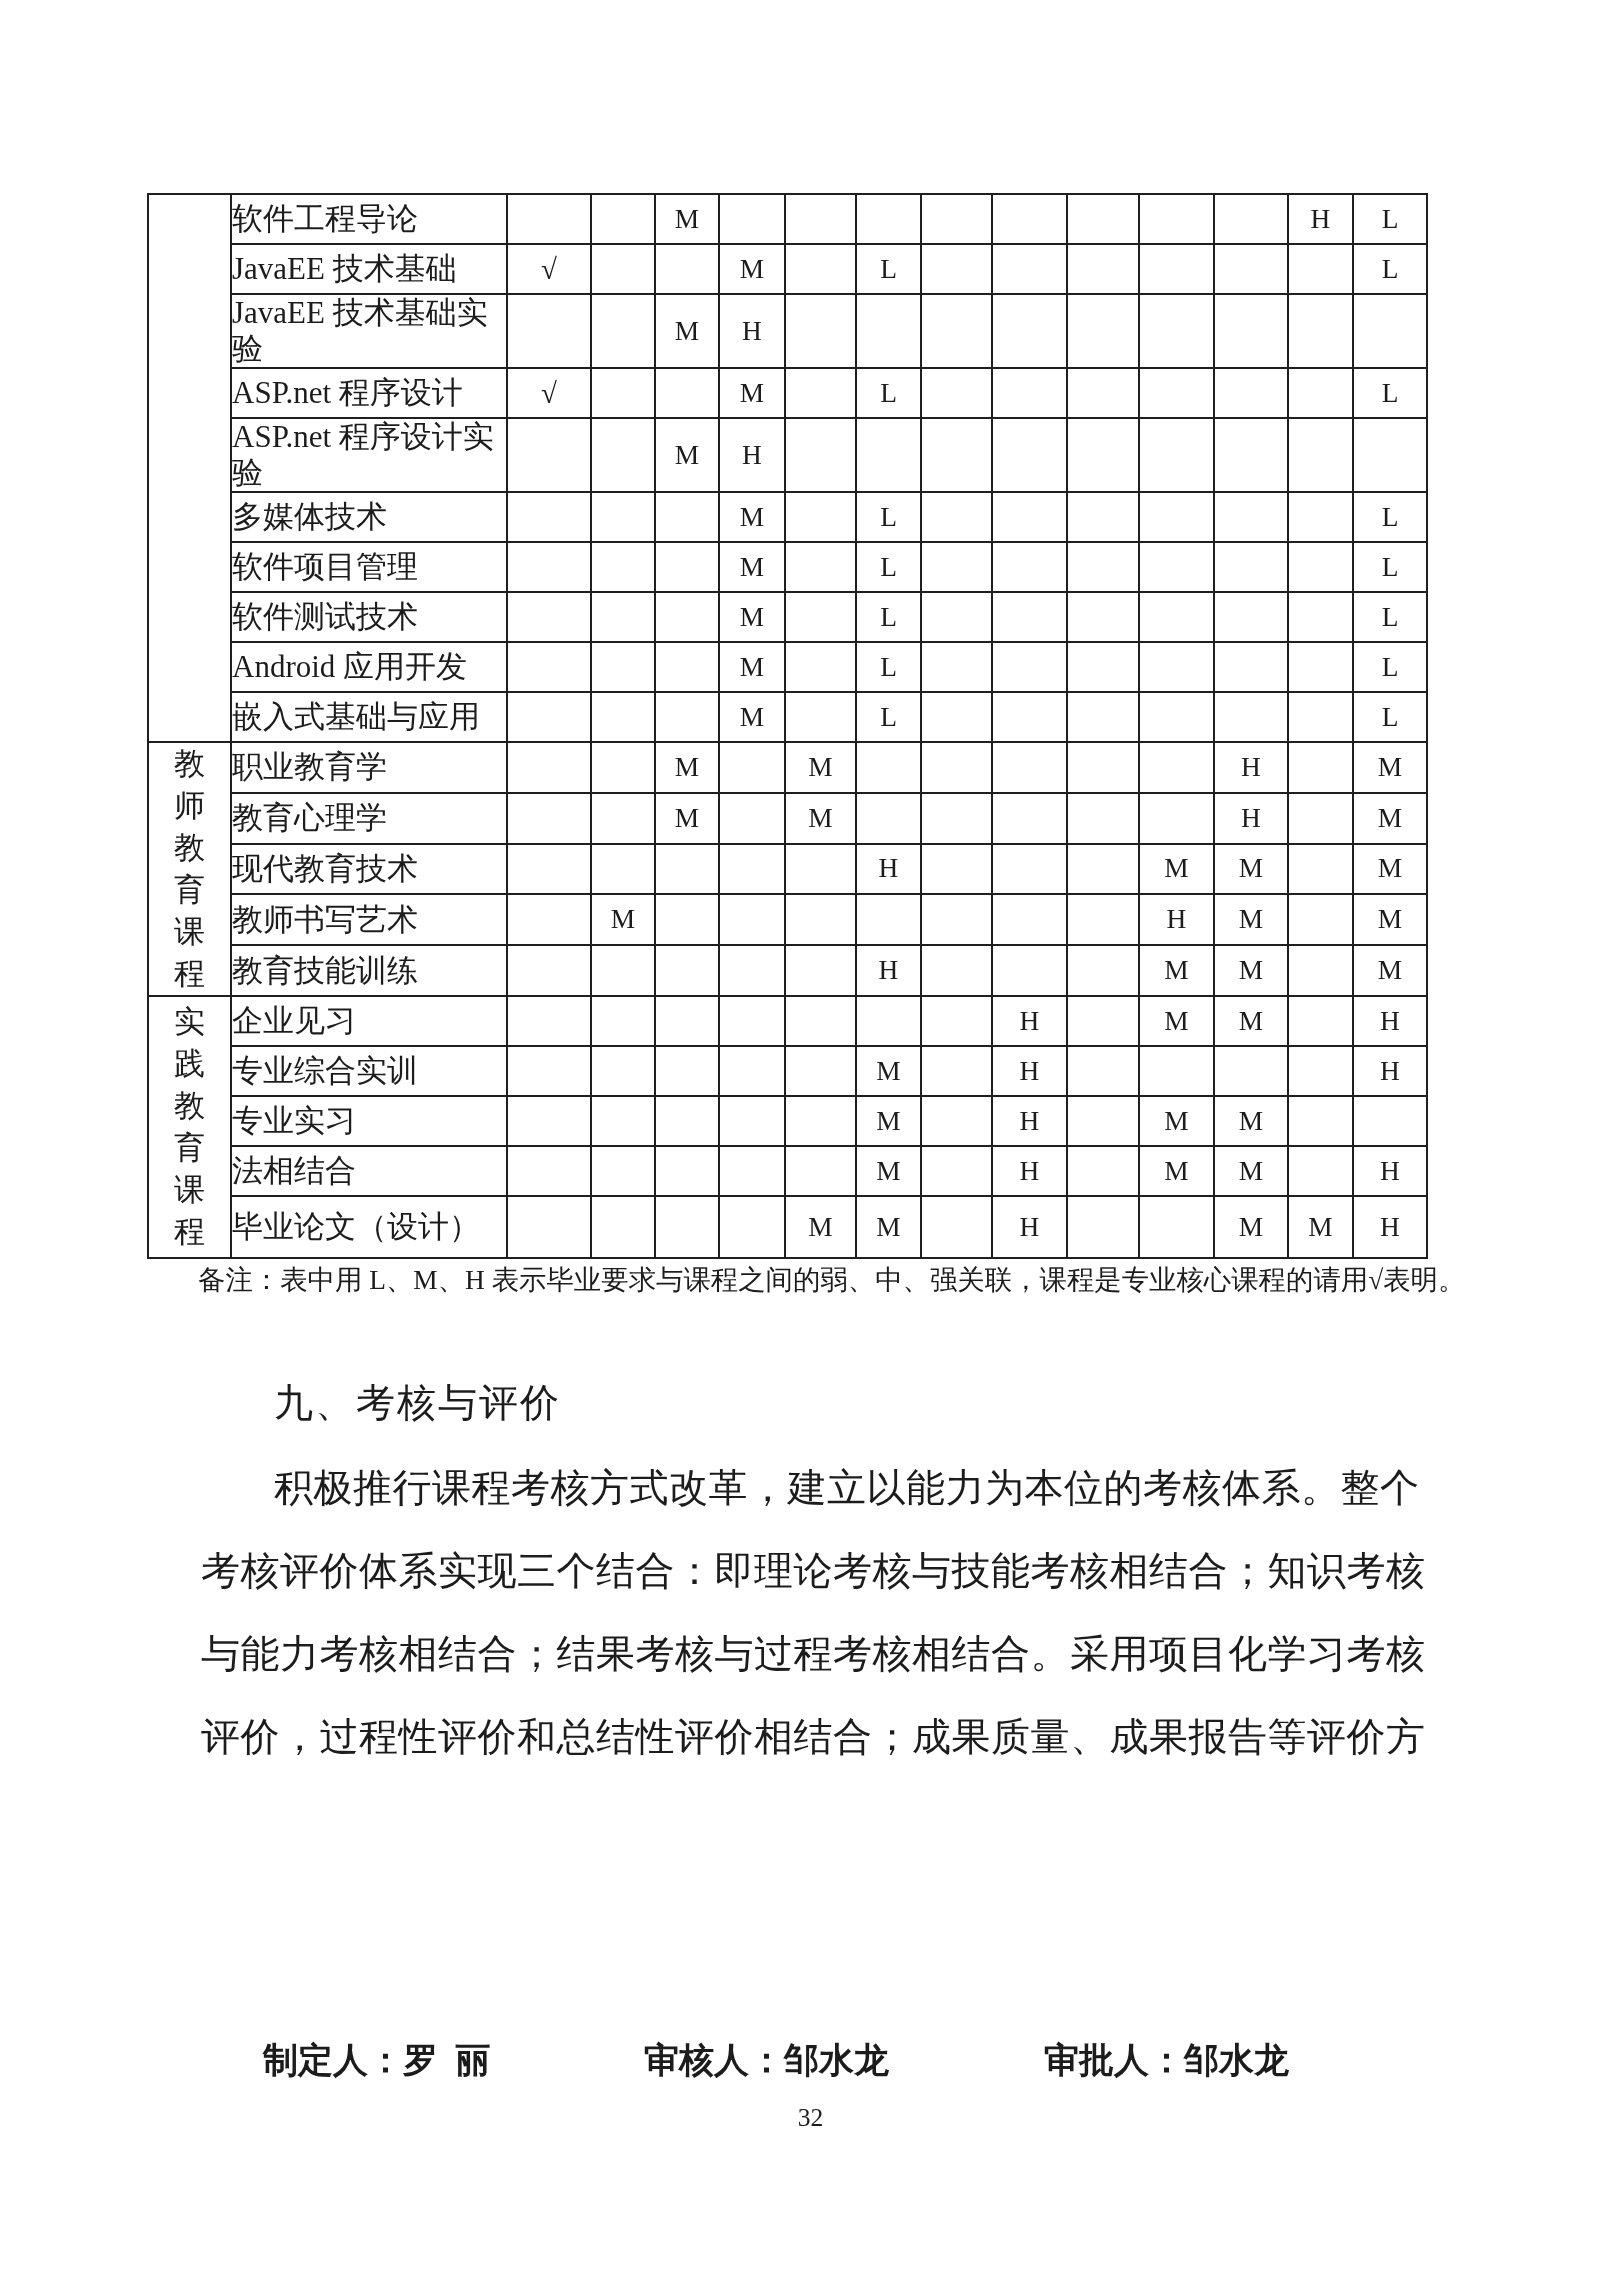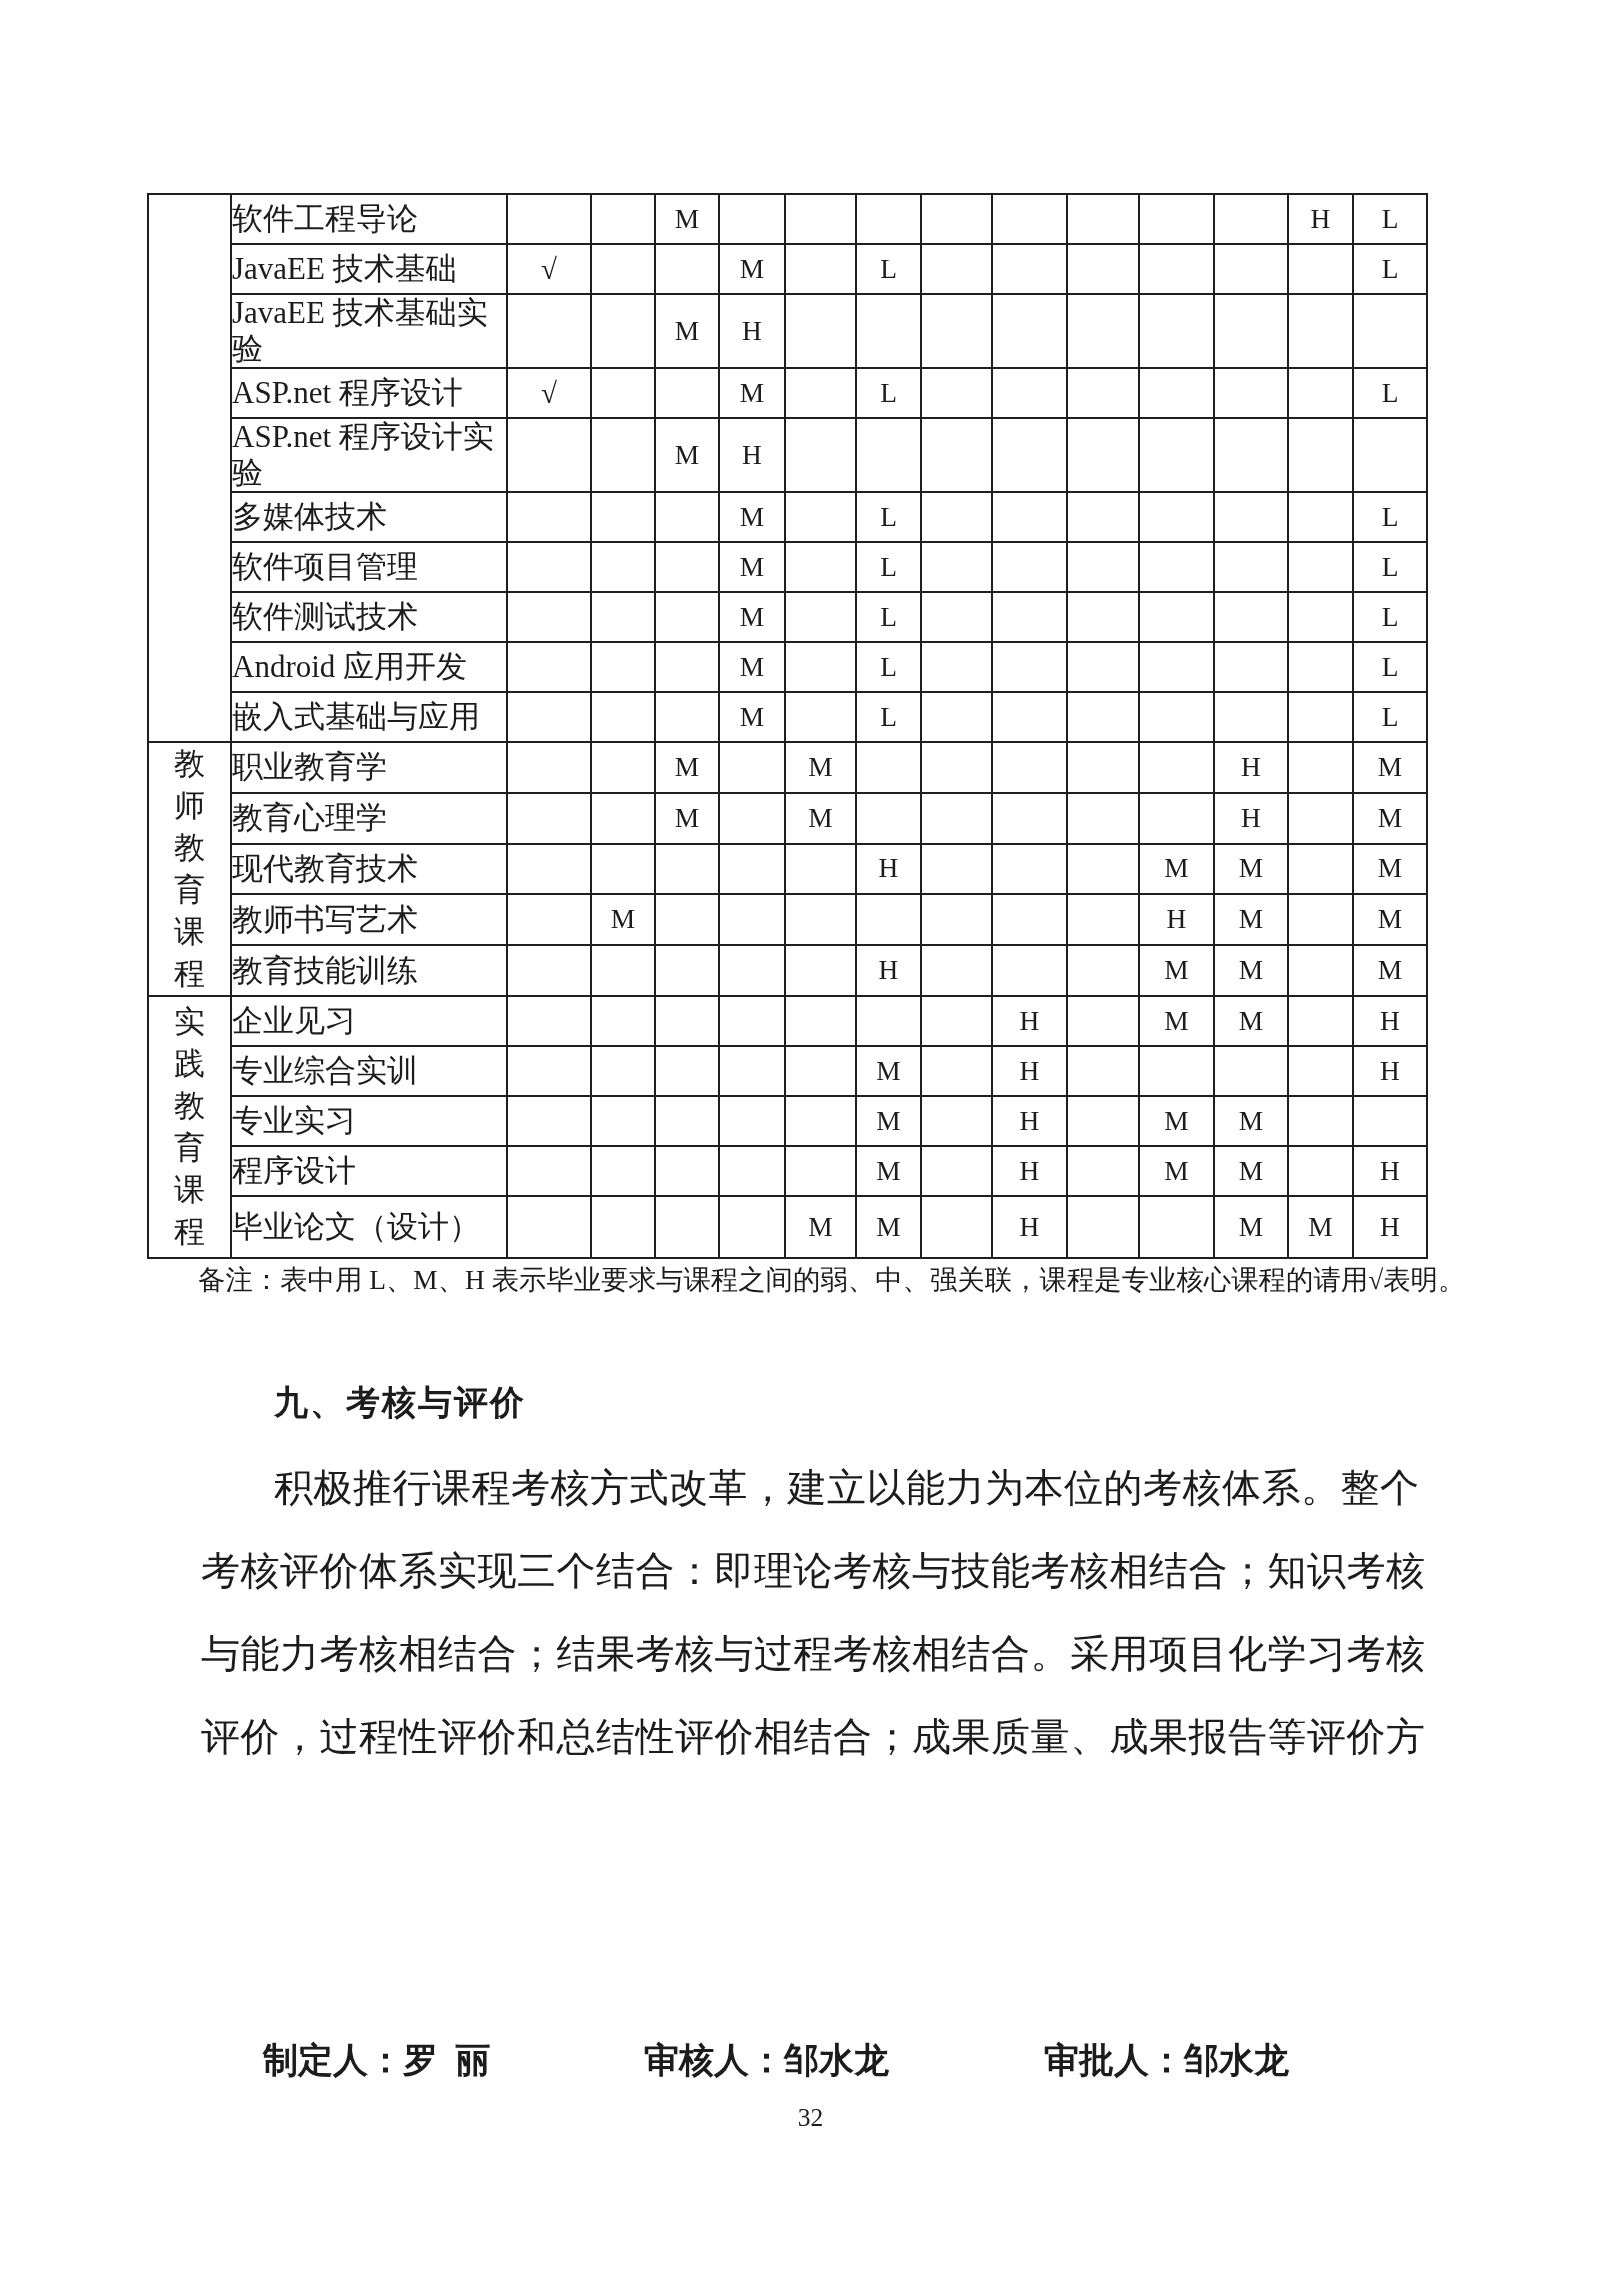--- a/index.html
+++ b/index.html
@@ -50,21 +50,21 @@
     position:absolute; left:198px; top:1262px;
     width:1304px;
     font-size:27.4px; line-height:37px;
     white-space:nowrap;
   }
 
   
   .section-heading {
     position:absolute; left:274px; top:1380px;
     margin:0;
-    font-size:34px; font-weight:bold; line-height:45px;
+    font-size:39px; font-weight:normal; line-height:45px;
     letter-spacing:2px;
   }
   .body-text {
     position:absolute; left:201px; top:1446px;
     width:1218px;
   }
   .body-line {
     height:83px; line-height:83px;
     font-size:39px;
     white-space:nowrap;
@@ -400,21 +400,21 @@
           <td class="mark-cell">M</td>
           <td class="mark-cell"></td>
           <td class="mark-cell">H</td>
           <td class="mark-cell"></td>
           <td class="mark-cell">M</td>
           <td class="mark-cell">M</td>
           <td class="mark-cell"></td>
           <td class="mark-cell"></td>
         </tr>
         <tr>
-          <td class="course-cell">程序设计</td>
+          <td class="course-cell">法相结合</td>
           <td class="core-cell"></td>
           <td class="mark-cell"></td>
           <td class="mark-cell"></td>
           <td class="mark-cell"></td>
           <td class="mark-cell"></td>
           <td class="mark-cell">M</td>
           <td class="mark-cell"></td>
           <td class="mark-cell">H</td>
           <td class="mark-cell"></td>
           <td class="mark-cell">M</td>

